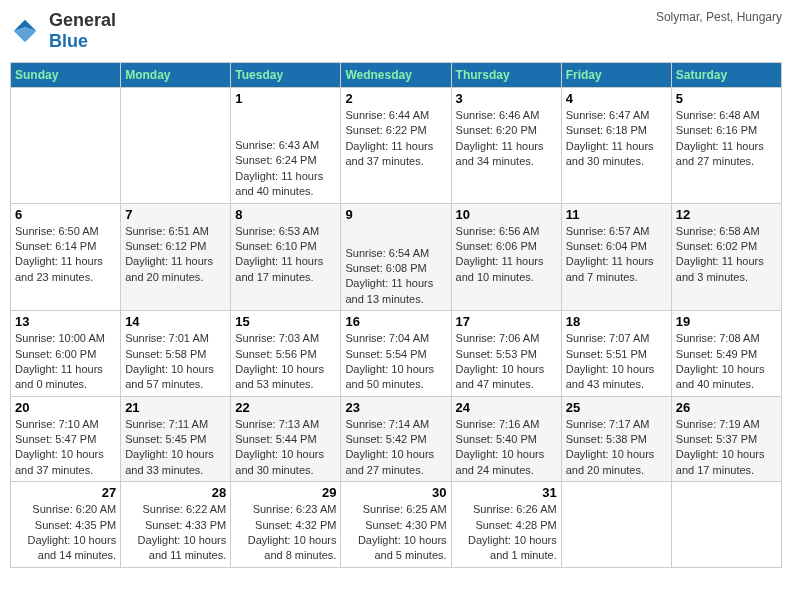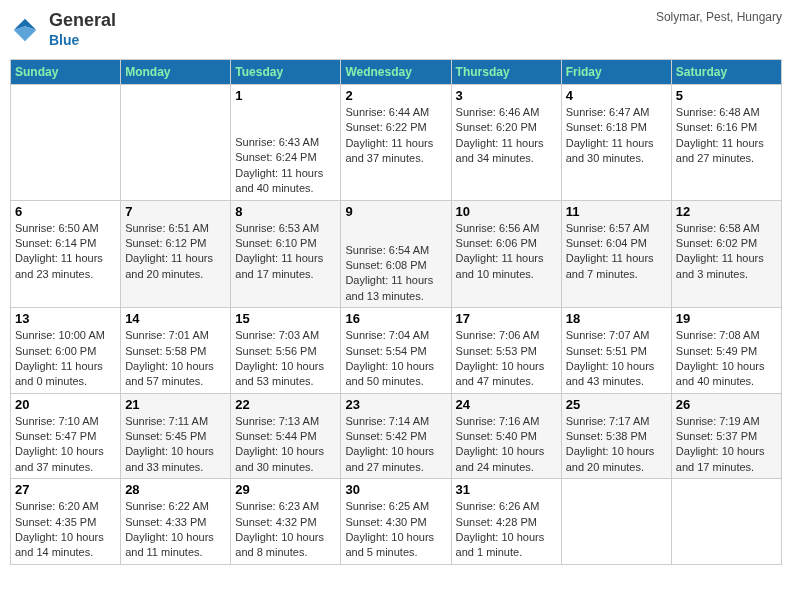--- a/index.html
+++ b/index.html
@@ -20,21 +20,21 @@
       display: flex;
       align-items: center;
       gap: 9px;
     }
     .logo-text-general {
       font-size: 18px;
       font-weight: bold;
       color: #333;
     }
     .logo-text-blue {
-      font-size: 14px;
+      font-size: 18px;
       font-weight: bold;
       color: #1a6faf;
     }
     .logo-icon {
       width: 30px;
       height: 30px;
     }
     .title-block {
       text-align: right;
     }
@@ -85,21 +85,21 @@
       line-height: 1.4;
     }
     .empty-cell {
       background: #fff !important;
     }
     
     .row-1 td { background: #fff; }
     .row-2 td { background: #f0f0f0; }
     .row-3 td { background: #fff; }
     .row-4 td { background: #f0f0f0; }
-    .row-5 td { background: #fff; }
+    .row-5 td { background: #fff; text-align: right; }
   </style>
 </head>
 <body>
 
 <div class="header">
   <div class="logo">
     <svg class="logo-icon" viewBox="0 0 40 40">
       <polygon points="20,5 35,20 20,15 5,20" fill="#1a6faf"></polygon>
       <polygon points="20,15 35,20 20,35 5,20" fill="#5ba3d9"></polygon>
     </svg>

